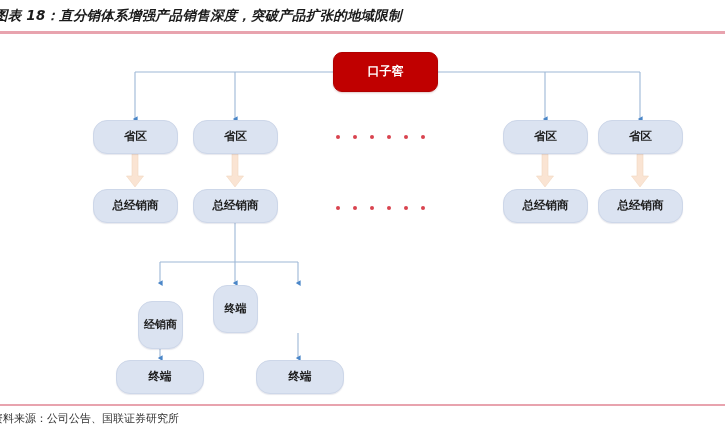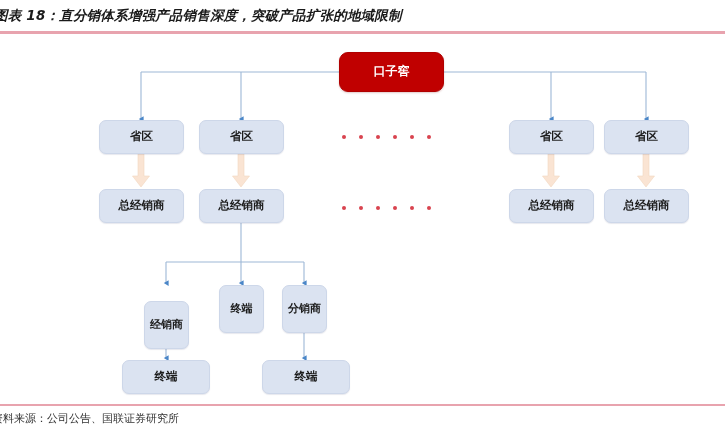--- a/index.html
+++ b/index.html
@@ -26,29 +26,29 @@
   #footer-rule{
     position:absolute;left:0;top:404px;width:725px;height:1.5px;
     background:#e8a3ae;
   }
   #source-note{
     position:absolute;left:-8px;top:411px;
     font-size:11px;color:#333;white-space:nowrap;
   }
 
   
-  #diagram{position:absolute;left:14px;top:36px;width:668px;height:368px;}
+  #diagram{position:absolute;left:8px;top:36px;width:668px;height:368px;}
   #wires{position:absolute;left:0;top:0;width:725px;height:368px;}
 
   
   .node{
     position:absolute;box-sizing:border-box;
     display:flex;align-items:center;justify-content:center;
     text-align:center;line-height:1.15;
-    border-radius:7px;
+    border-radius:14px;
   }
   .node-blue{
     background:#dbe3f1;border:1px solid #cdd7e9;
     color:#1c1c1c;font-size:11.5px;font-weight:bold;
     box-shadow:0 1px 1px rgba(120,130,160,.18);
   }
   .node-red{
     background:#c00000;border:1px solid #b00000;
     color:#ffffff;font-size:12px;font-weight:bold;
     border-radius:9px;
@@ -143,23 +143,20 @@
   <div class="node node-blue" style="left:590px;top:153px;width:85px;height:34px;">
     <span>总经销商</span>
   </div>
 
   <div class="node node-blue node-narrow" style="left:130px;top:249px;width:45px;height:48px;margin-top:16px;">
     <span>经销商</span>
   </div>
   <div class="node node-blue node-narrow" style="left:205px;top:249px;width:45px;height:48px;">
     <span>终端</span>
   </div>
-  <div class="node node-blue node-narrow" style="left:268px;top:249px;width:45px;height:48px;">
-    <span>分销商</span>
-  </div>
 
   <div class="node node-blue" style="left:108px;top:324px;width:88px;height:34px;">
     <span>终端</span>
   </div>
   <div class="node node-blue" style="left:248px;top:324px;width:88px;height:34px;">
     <span>终端</span>
   </div>
 
   <div class="dots" style="left:328px;top:99px;">
     <i></i>

